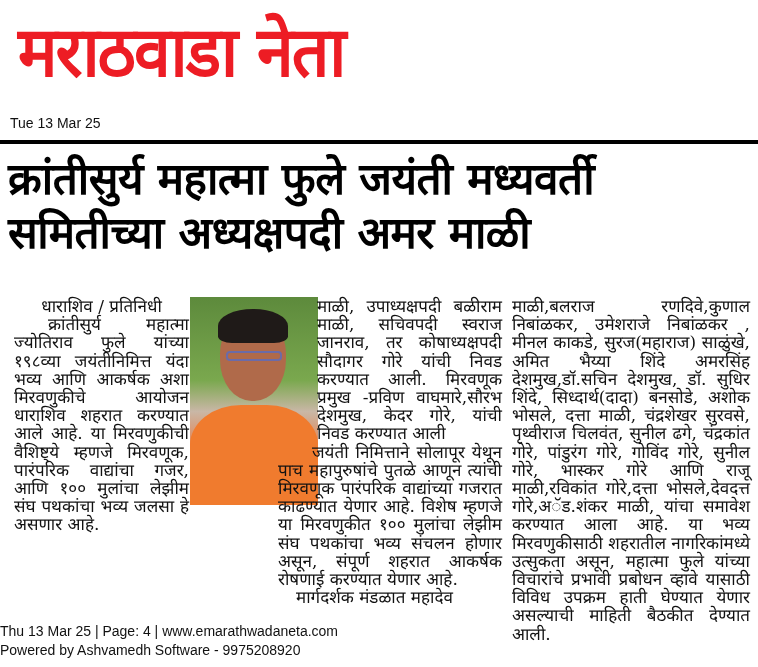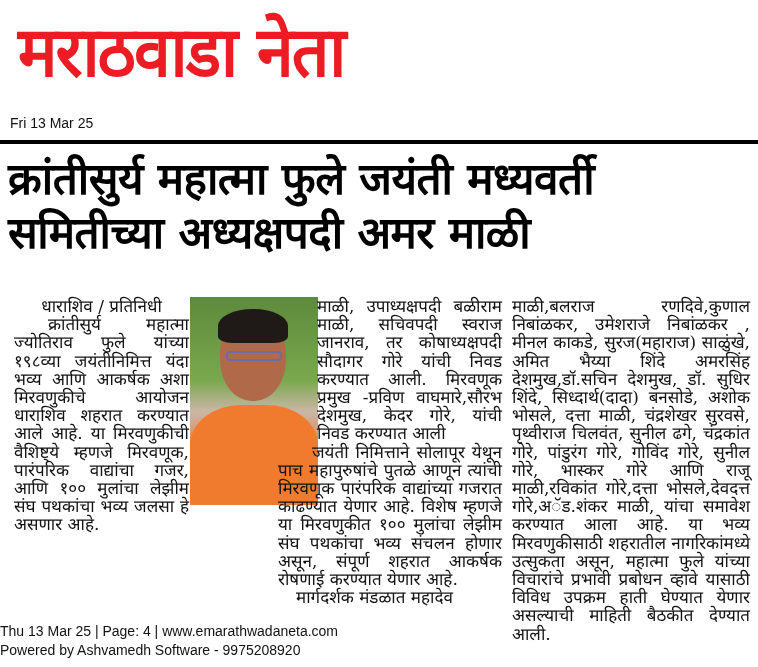--- a/index.html
+++ b/index.html
@@ -25,21 +25,21 @@
   .photo .glasses { position: absolute; left: 36px; top: 54px; width: 56px; height: 10px; border: 2px solid #6b6ba8; border-radius: 4px; box-sizing: border-box; }
   .photo .shirt { position: absolute; left: 0; top: 108px; width: 128px; height: 100px; background: #f07b2e; border-radius: 40% 40% 0 0; }
   .footer { position: absolute; left: 0; top: 622px; width: 758px; font-family: "Liberation Sans", sans-serif; font-size: 14px; line-height: 19px; color: #111; }
 </style>
 </head>
 <body>
 
 <div class="masthead">
   <div class="masthead-title">मराठवाडा नेता</div>
 </div>
-<div class="edition-date">Fri 13 Mar 25</div>
+<div class="edition-date">Tue 13 Mar 25</div>
 <div class="rule"></div>
 
 <div class="headline">क्रांतीसुर्य महात्मा फुले जयंती मध्यवर्ती समितीच्या अध्यक्षपदी अमर माळी</div>
 
 <div class="photo">
   <div class="shirt"></div>
   <div class="head"></div>
   <div class="hair"></div>
   <div class="glasses"></div>
 </div>

